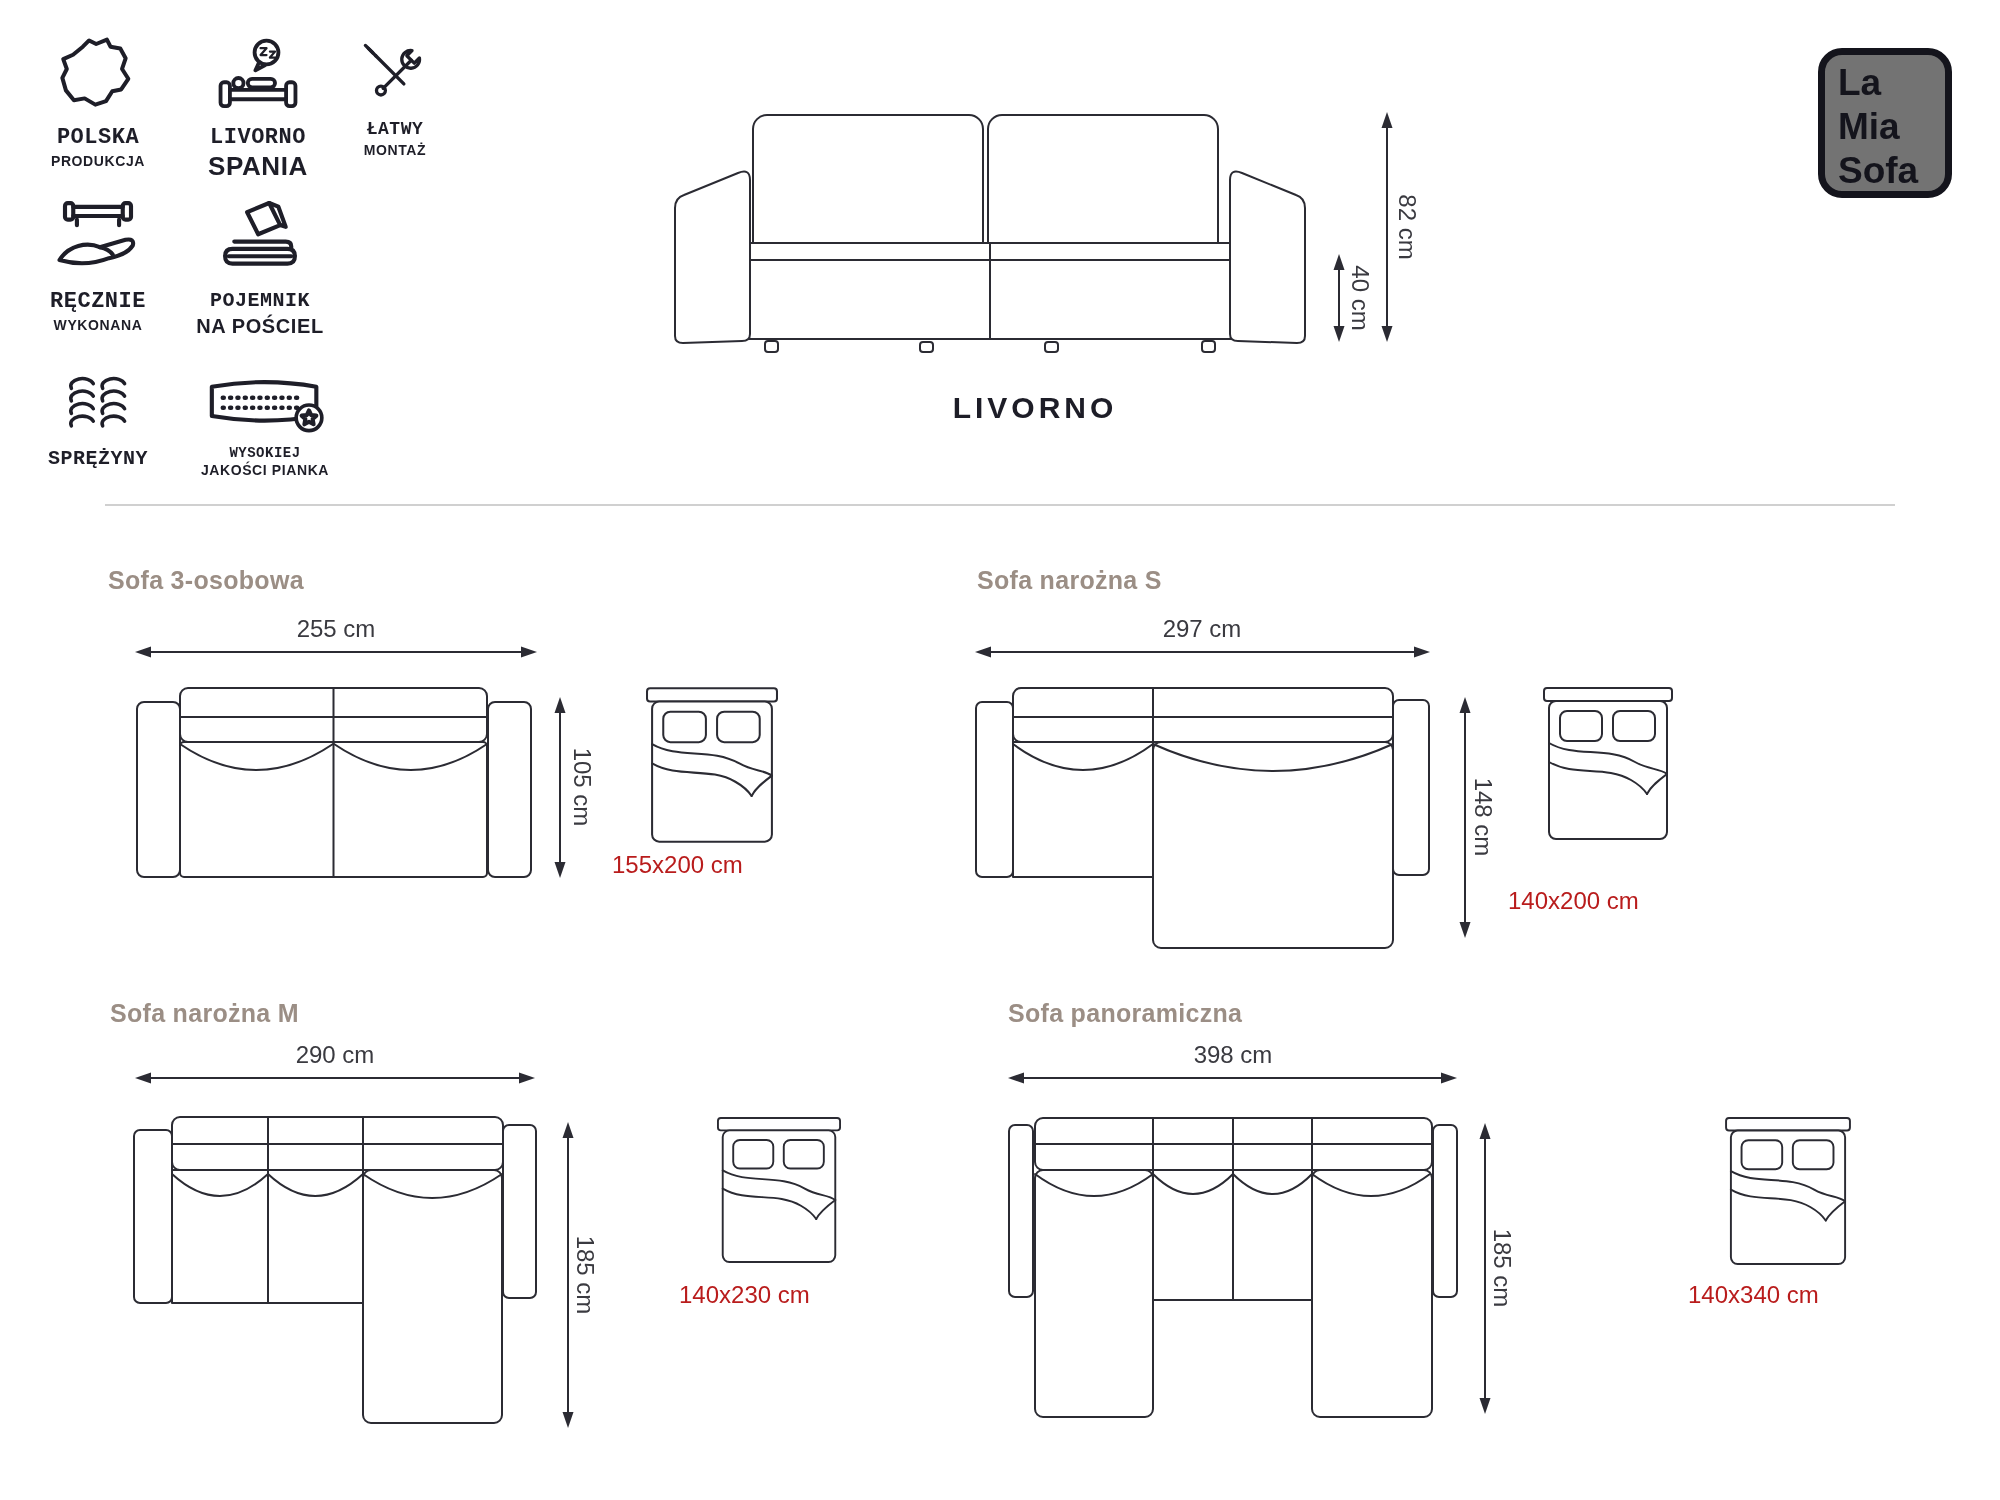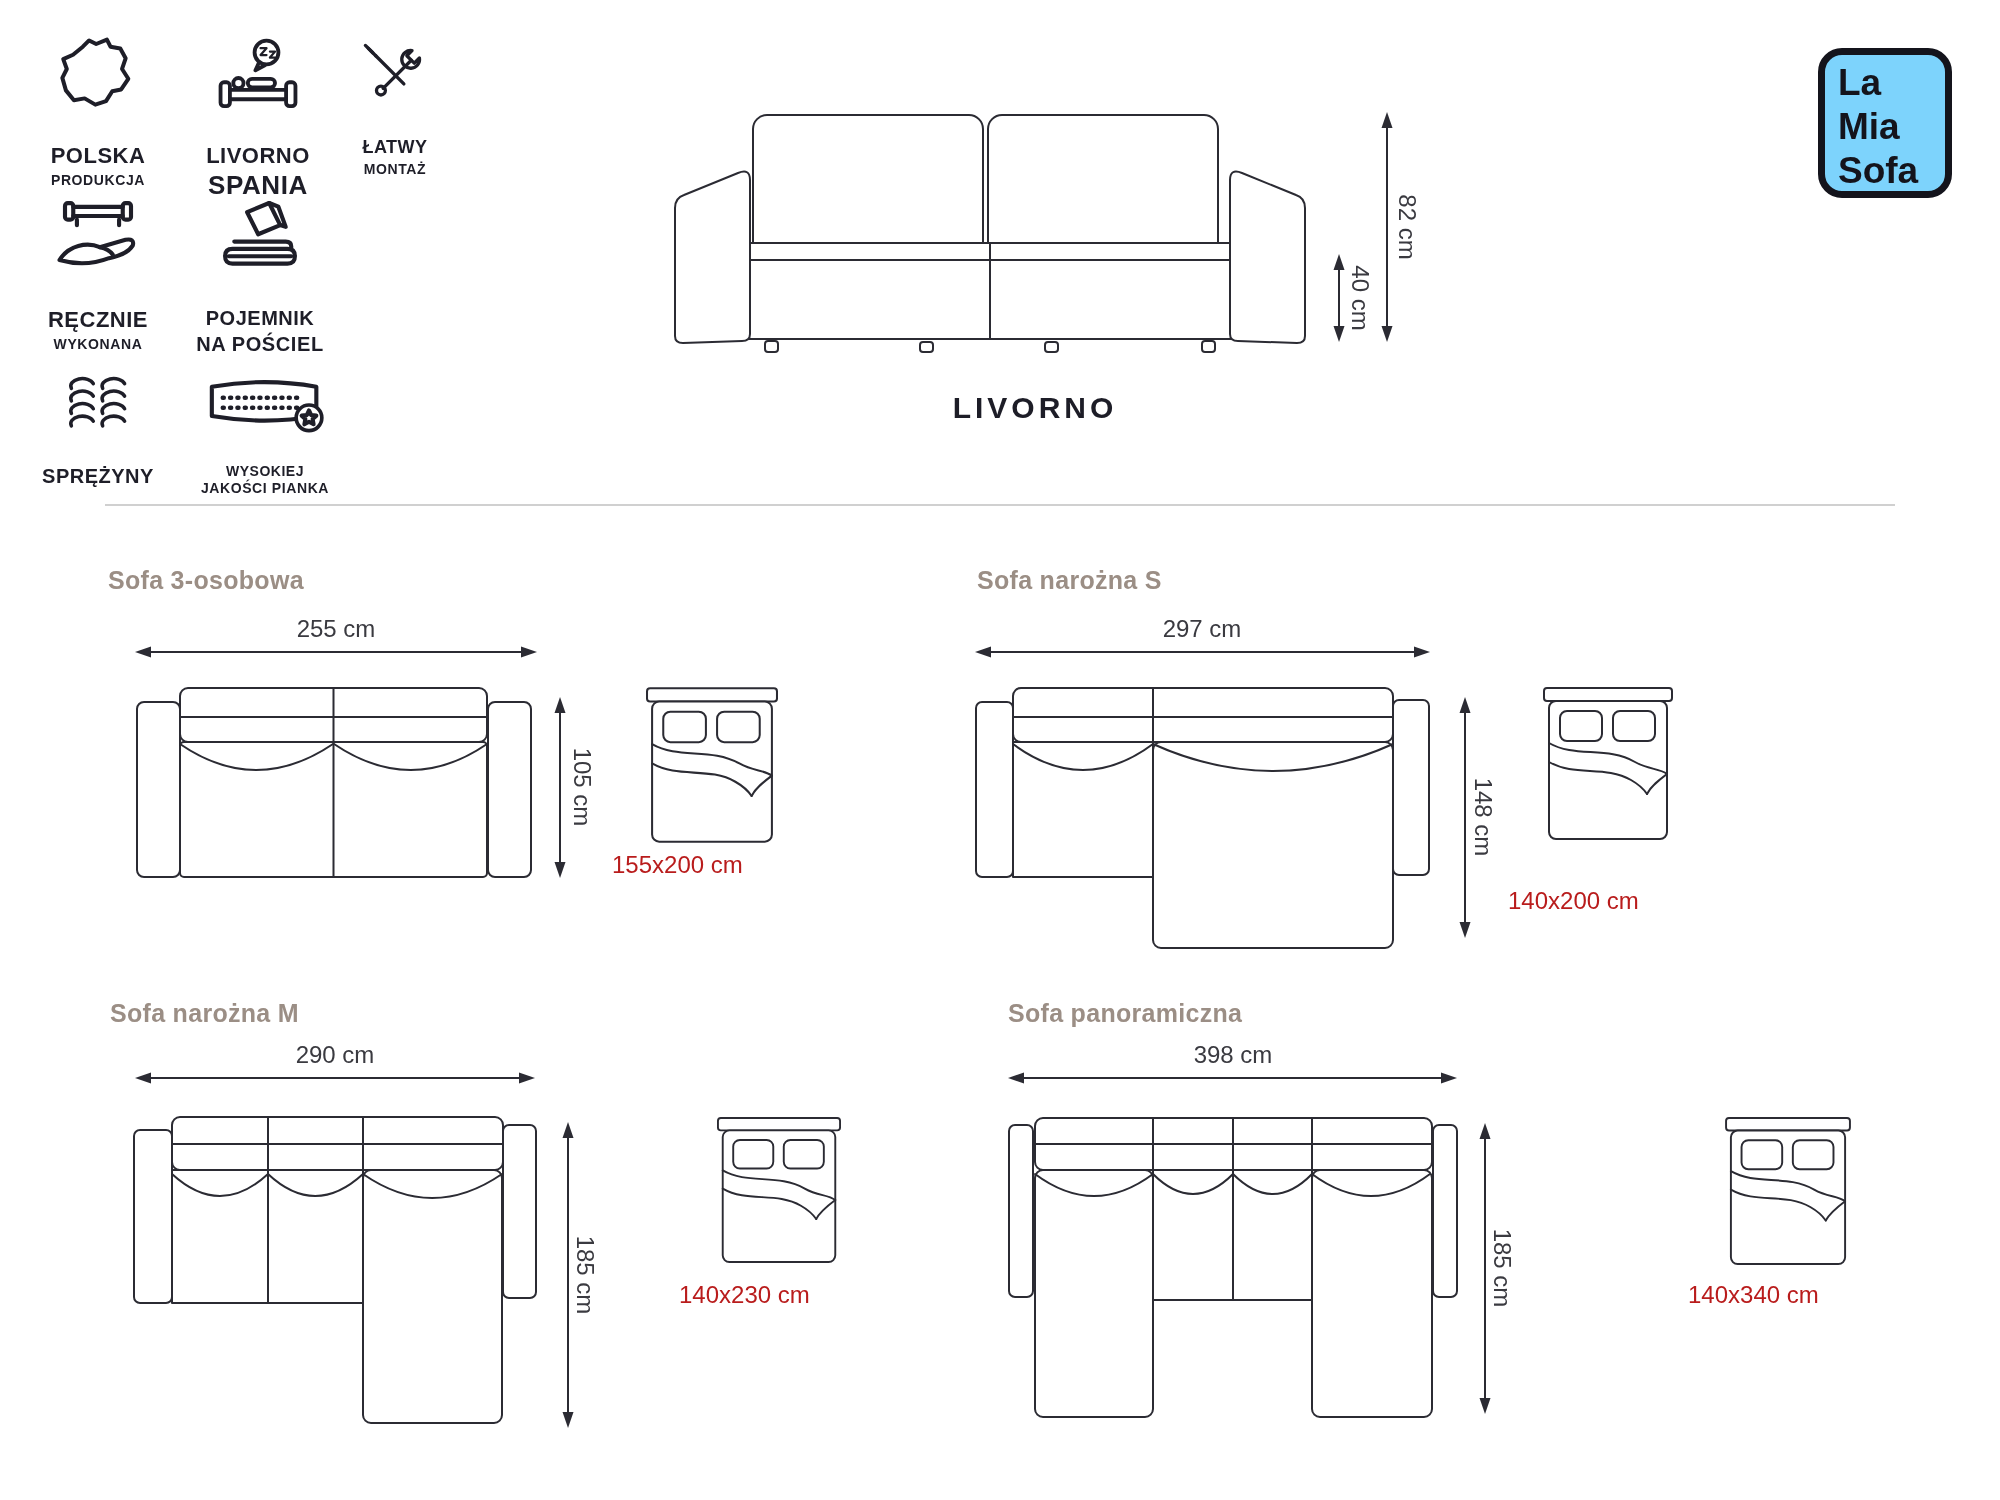--- a/index.html
+++ b/index.html
@@ -6,30 +6,30 @@
   .page{position:relative;width:2000px;height:1500px;background:#ffffff;
         font-family:"Liberation Sans",sans-serif;overflow:hidden;color:#1e1e28;}
   .abs{position:absolute;}
   svg{display:block;}
   .ln{stroke:#2b2b33;stroke-width:2;fill:none;stroke-linecap:round;stroke-linejoin:round;}
   .lnf{stroke:#2b2b33;stroke-width:2;fill:#ffffff;stroke-linejoin:round;}
   .ico{stroke:#1e1e28;stroke-width:4.5;fill:none;stroke-linecap:round;stroke-linejoin:round;}
   .arrfill{fill:#2b2b33;stroke:none;}
   .feature{position:absolute;text-align:center;color:#1e1e28;}
   .feature svg{margin:0 auto;}
-  .fl1{font-weight:bold;font-size:22px;letter-spacing:.5px;margin-top:25px;}
+  .fl1{font-weight:bold;font-size:22px;letter-spacing:.5px;margin-top:7px;font-family:Liberation Mono, monospace;}
   .fl2{font-weight:bold;font-size:14px;letter-spacing:.6px;margin-top:3px;}
   .h-title{position:absolute;font-weight:bold;font-size:25px;color:#9b8e85;letter-spacing:.3px;}
   .dim{position:absolute;font-size:24px;color:#3a3a40;text-align:center;white-space:nowrap;}
   .rot{transform:rotate(90deg);width:120px;height:26px;line-height:26px;}
   .product-title{position:absolute;left:835px;top:391px;width:400px;text-align:center;
         font-size:30px;font-weight:bold;letter-spacing:4px;color:#1d1d27;}
   .divider{position:absolute;left:105px;top:504px;width:1790px;border-top:2px solid #d0d0d0;}
   .logo{position:absolute;left:1818px;top:48px;width:134px;height:150px;border:7px solid #14141c;
-        border-radius:24px;box-sizing:border-box;padding:6px 0 0 13px;background:#7dd3fc;}
+        border-radius:24px;box-sizing:border-box;padding:6px 0 0 13px;background:#737373;}
   .logo-line{font-weight:bold;font-size:37px;line-height:44px;color:#14141c;letter-spacing:0;}
   .bed-label{position:absolute;font-size:24px;color:#b91c1c;text-align:left;width:200px;}
 </style>
 </head>
 <body>
 
 <div class="page">
 
   <div class="feature" style="left:28px;top:36px;width:140px;">
     <svg width="90" height="82" viewBox="0 0 100 92">

